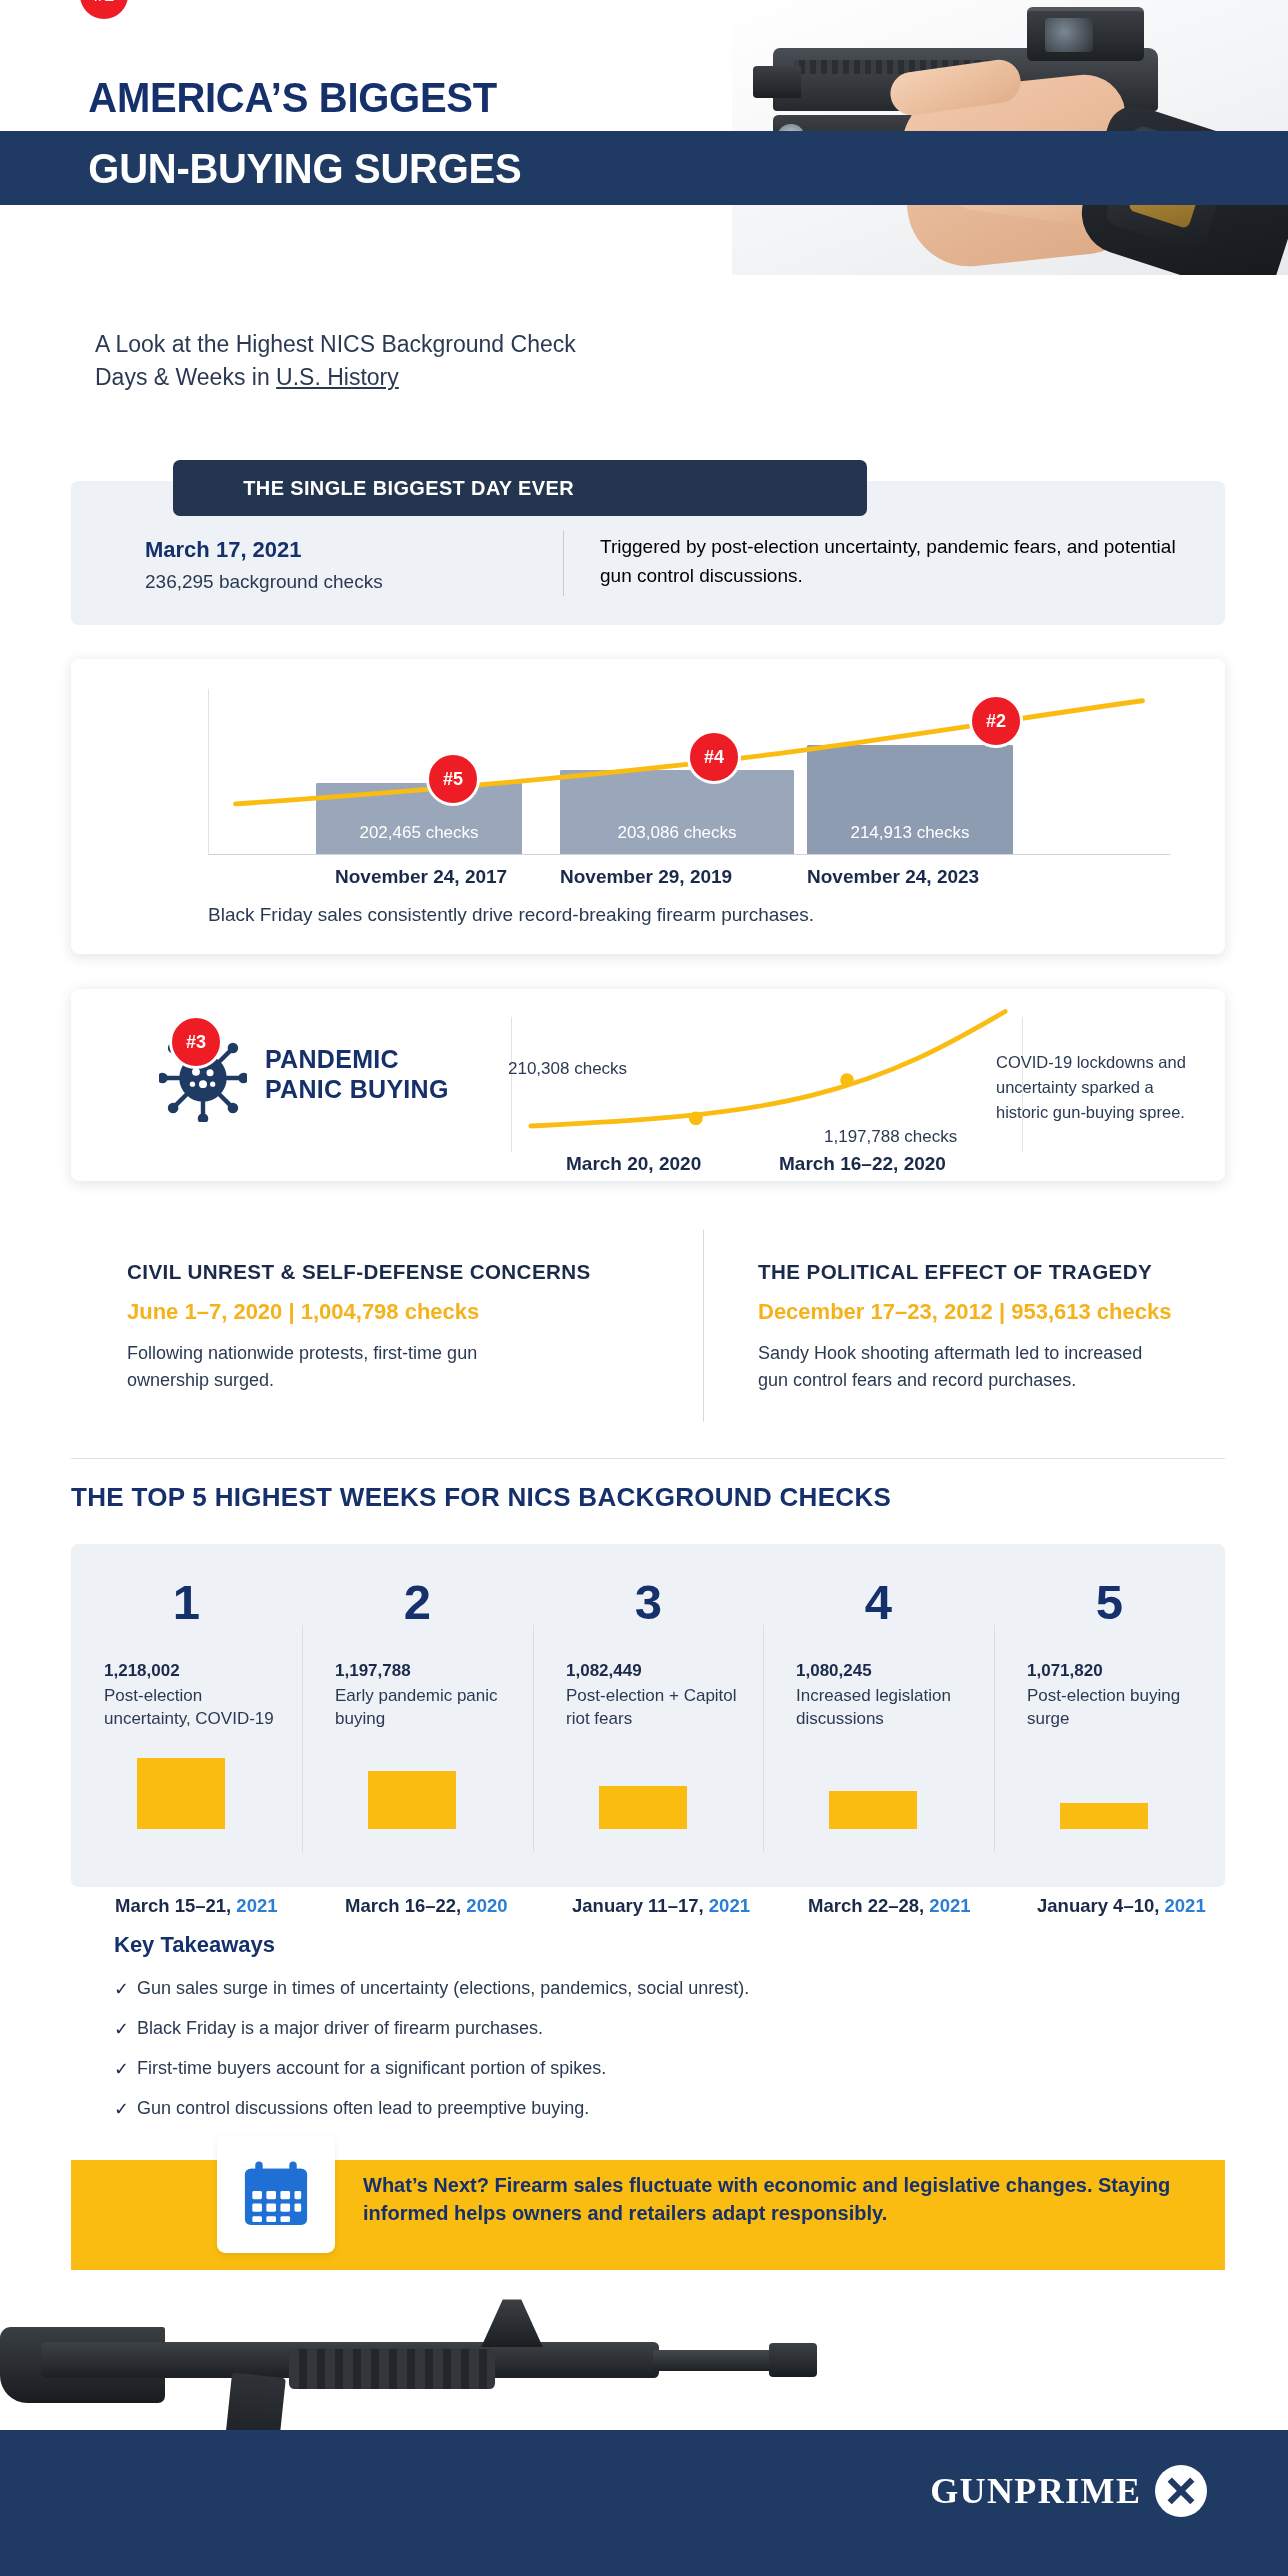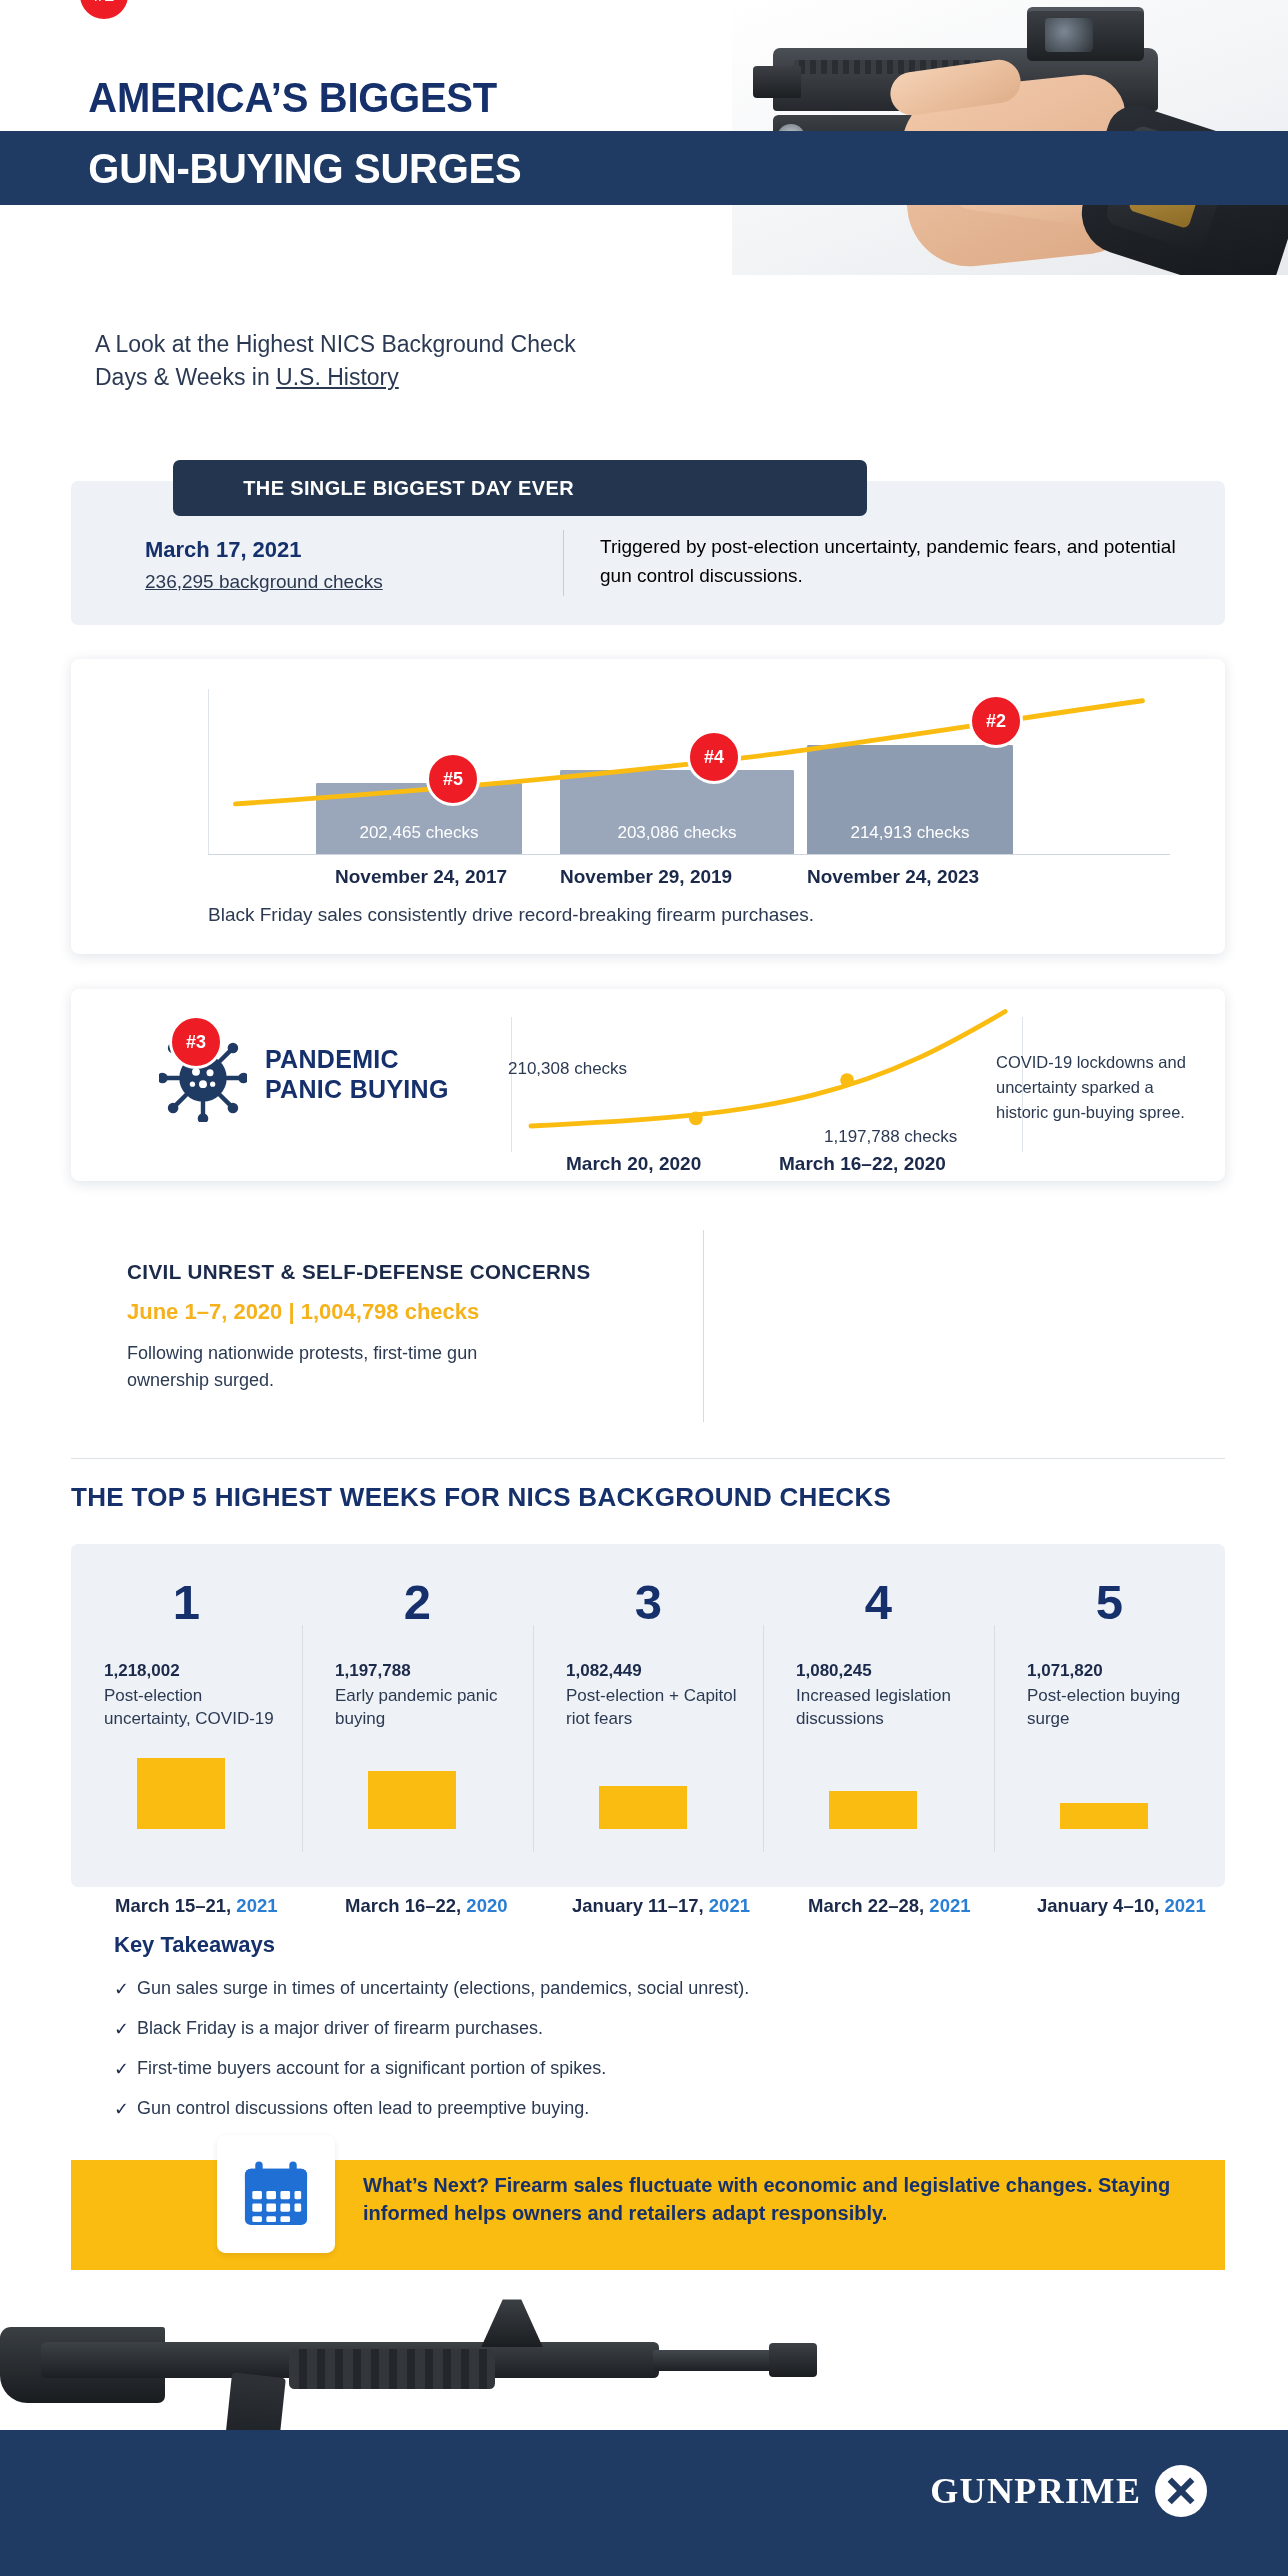--- a/index.html
+++ b/index.html
@@ -128,21 +128,21 @@
     transform: scaleX(0.95); transform-origin:left center;
   }
   .badge {
     width:54px; height:54px; border-radius:50%;
     background:#ee1c25; color:#fff; display:flex; align-items:center; justify-content:center;
     font-size:18px; font-weight:800; border:3.4px solid #fff;
   }
   .badge-1 { position:absolute; left:77px; top:-32px; }
   .sec1-left { position:absolute; left:74px; top:56px; }
   .sec1-date { font-size:22px; font-weight:800; color:#15306a; }
-  .sec1-checks { font-size:19px; color:#2b3a52; margin-top:8.2px;text-decoration:underline; }
+  .sec1-checks { font-size:19px; color:#2b3a52; margin-top:8.2px; }
   .sec1-div { position:absolute; left:492px; top:49px; width:1.4px; height:66px; background:#c6ccd6; }
   .sec1-right {
     position:absolute; left:529px; top:52px; width:611px;
     font-size:19px; line-height:1.5; color:#000000;
   }
 
   
   .bf-card {
     position:absolute; left:71px; top:659px; width:1154px; height:295px;
     background:#ffffff; border-radius:8.2px; box-shadow:0 2.7px 12.4px rgba(20,35,70,.12);
@@ -405,20 +405,25 @@
   <div class="pd-x2">March 16–22, 2020</div>
   <div class="pd-right">COVID-19 lockdowns and uncertainty sparked a historic gun-buying spree.</div>
 
   <div class="twocol">
     <div class="tc-div"></div>
     <div class="col-a">
       <div class="tc-h">CIVIL UNREST &amp; SELF-DEFENSE CONCERNS</div>
       <div class="tc-amt">June 1–7, 2020 | 1,004,798 checks</div>
       <div class="tc-body">Following nationwide protests, first-time gun ownership surged.</div>
     </div>
+    <div class="col-b">
+      <div class="tc-h">THE POLITICAL EFFECT OF TRAGEDY</div>
+      <div class="tc-amt">December 17–23, 2012 | 953,613 checks</div>
+      <div class="tc-body">Sandy Hook shooting aftermath led to increased gun control fears and record purchases.</div>
+    </div>
   </div>
   <div class="tc-rule"></div>
 
   <div class="t5-title">THE TOP 5 HIGHEST WEEKS FOR NICS BACKGROUND CHECKS</div>
   <div class="t5-panel">
 
     <div class="t5-col" style="left:0;">
       <div class="t5-rank">1</div>
       <div class="t5-num">1,218,002</div>
       <div class="t5-desc">Post-election uncertainty, COVID-19</div>

